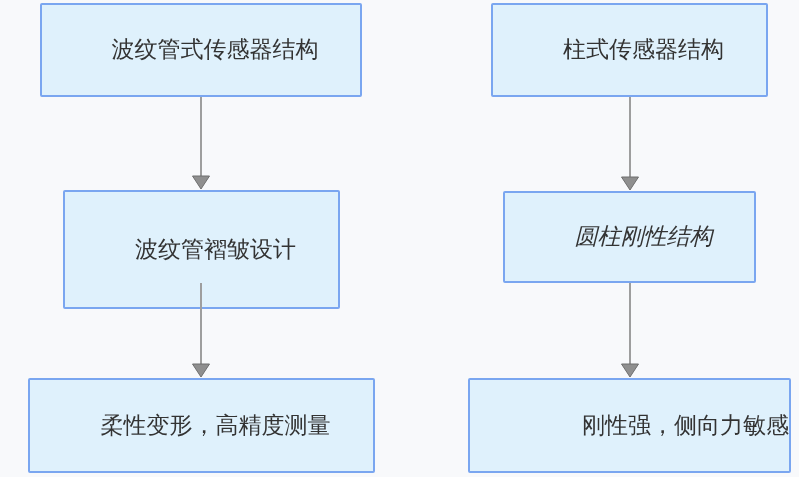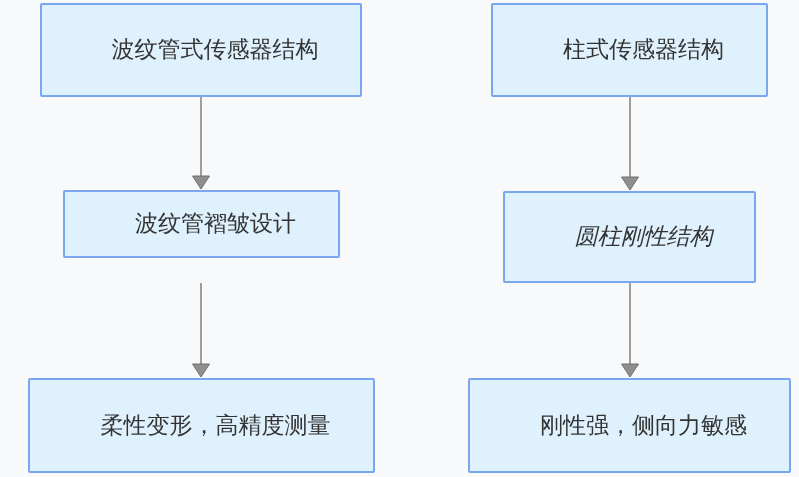--- a/index.html
+++ b/index.html
@@ -36,26 +36,26 @@
     padding-left: 28px;
   }
   .node span {
     font-size: 23px;
     color: var(--text, #333333);
     line-height: 1.3;
     white-space: nowrap;
   }
   
   .n-l1 { left: 40px;  top: 3px;   width: 322px; height: 94px; }
-  .n-l2 { left: 63px;  top: 190px; width: 277px; height: 68px; }
+  .n-l2 { left: 63px;  top: 190px; width: 277px; height: 119px; }
   .n-l3 { left: 28px;  top: 378px; width: 347px; height: 95px; }
   
   .n-r1 { left: 491px; top: 3px;   width: 277px; height: 94px; }
   .n-r2 { left: 503px; top: 191px; width: 253px; height: 92px; font-style: italic; }
-  .n-r3 { left: 468px; top: 378px; width: 323px; height: 95px; }
+  .n-r3 { left: 468px; top: 378px; width: 323px; height: 95px; justify-content: flex-end; }
 
   .arrow {
     position: absolute;
     width: 24px;
     overflow: visible;
   }
   .a-l1 { left: 189px; top: 97px;  height: 93px; }
   .a-l2 { left: 189px; top: 283px; height: 95px; }
   .a-r1 { left: 618px; top: 97px;  height: 94px; }
   .a-r2 { left: 618px; top: 283px; height: 95px; }

